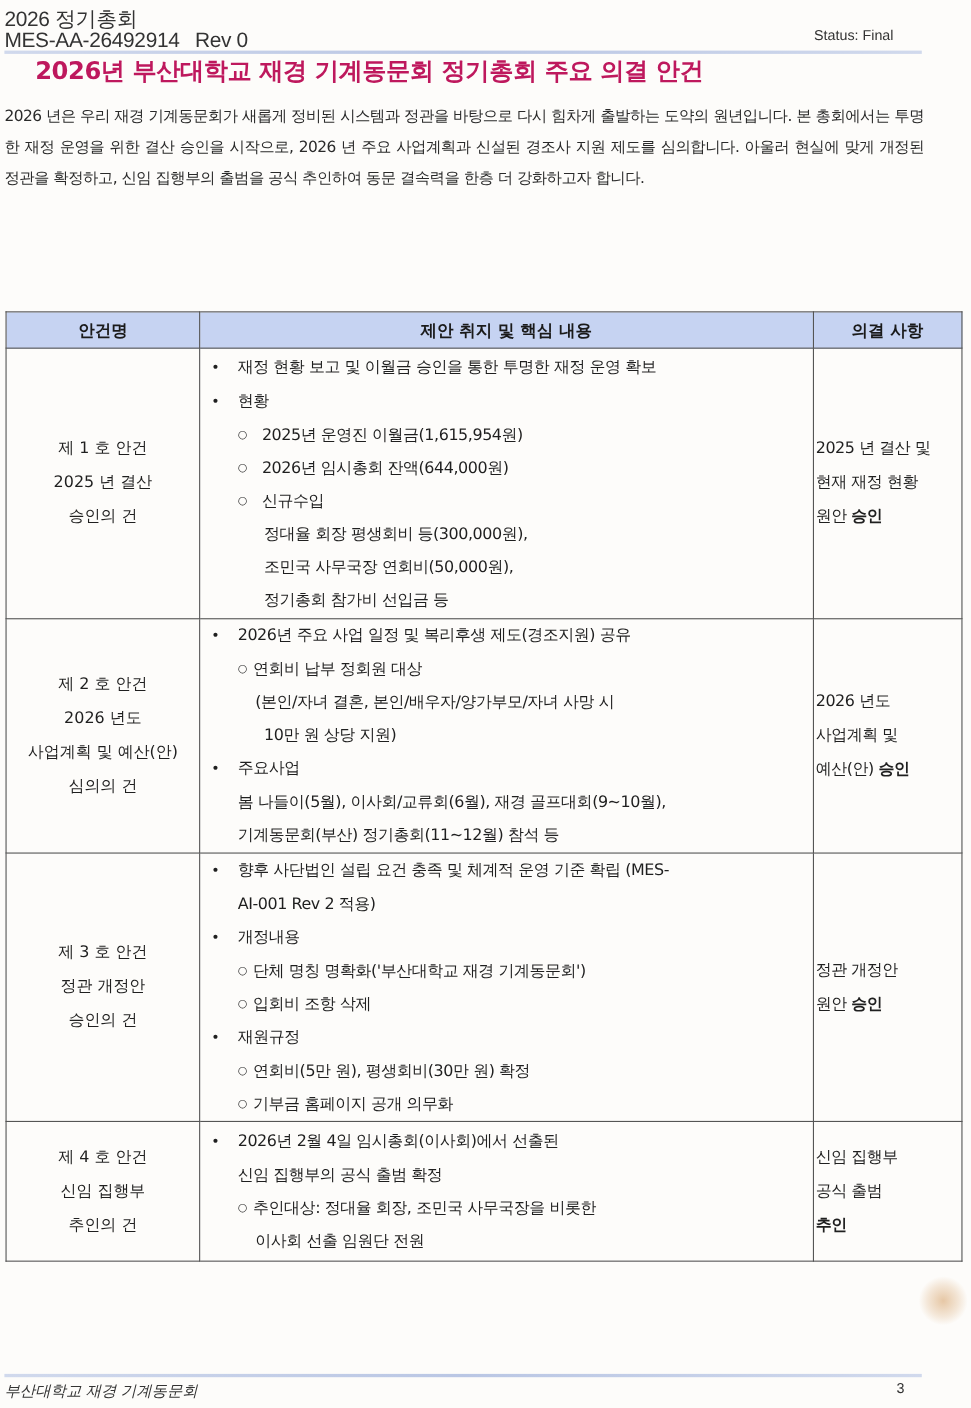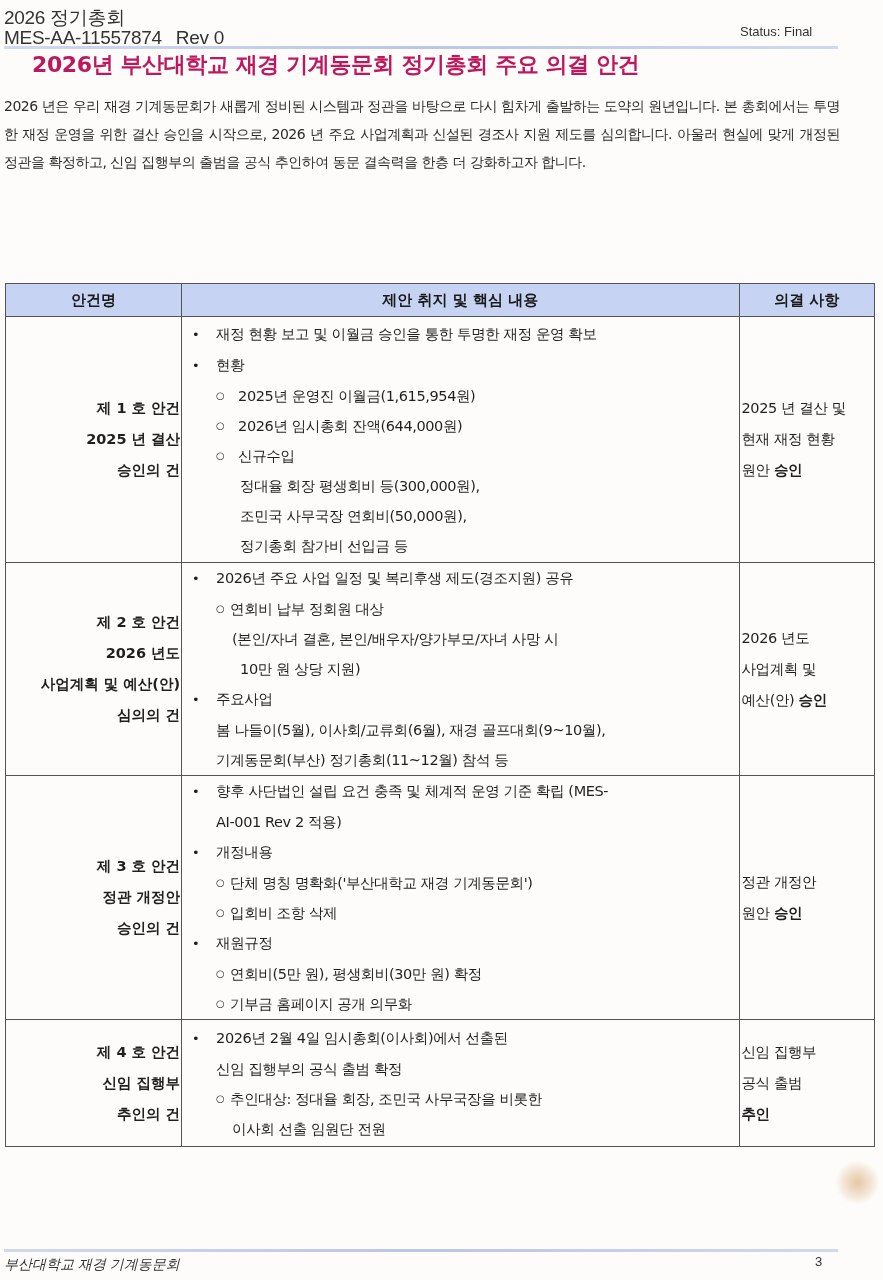--- a/index.html
+++ b/index.html
@@ -13,21 +13,21 @@
   #hdr2 .rev { margin-left:14px; }
   #status { position:absolute; top:24px; left:740px; font-family:Liberation Sans, sans-serif; font-size:13px; color:#333; }
   .rule { position:absolute; left:4px; width:834px; height:3px; background:linear-gradient(90deg,#c9d3ea,#aebde0,#c9d3ea); opacity:.85; }
   #rule-top { top:46px; }
   #rule-bot { top:1249px; }
   #title { position:absolute; left:32px; top:50px; font-size:22px; font-weight:bold; color:#be185d; letter-spacing:-0.4px; }
   #intro { position:absolute; left:4px; top:92px; width:836px; font-size:14px; line-height:28px; color:#2a2a2a; letter-spacing:-0.5px; text-align:justify; }
   table#agenda { position:absolute; left:5px; top:283px; border-collapse:collapse; width:870px; }
   #agenda th, #agenda td { border:1.3px solid #555; vertical-align:middle; }
   #agenda th { background:#c6d3f2; height:30px; font-size:15px; font-weight:bold; color:#1a1a1a; }
-  #agenda td.name { width:166px; text-align:right; font-size:14.5px; font-weight:bold; line-height:31px; }
+  #agenda td.name { width:166px; text-align:center; font-size:14.5px; font-weight:normal; line-height:31px; }
   #agenda td.content { width:520px; font-size:14.5px; line-height:30px; padding:0 4px 0 10px; letter-spacing:-0.4px; }
   #agenda td.resolution { width:125px; font-size:14.5px; line-height:31px; padding:0 2px; letter-spacing:-0.4px; }
   .line { display:block; white-space:nowrap; }
   .bullet::before { content:"\2022"; display:inline-block; width:24px; font-size:13px; }
   .sub1 { padding-left:24px; }
   .sub1::before { content:"\25CB"; display:inline-block; width:22px; font-size:10px; vertical-align:2px; }
   .subn { padding-left:24px; }
   .subn::before { content:"\25CB"; display:inline-block; width:14px; font-size:10px; vertical-align:2px; }
   .indent1 { padding-left:24px; }
   .indent2 { padding-left:40px; }
@@ -35,21 +35,21 @@
   .strong { font-weight:bold; }
   #footer-org { position:absolute; left:4px; top:1256px; font-family:"Liberation Sans", sans-serif; font-style:italic; font-size:14px; color:#333; }
   #page-num { position:absolute; left:815px; top:1254px; font-family:"Liberation Sans", sans-serif; font-size:13px; color:#333; }
   .stain { position:absolute; left:835px; top:1160px; width:45px; height:45px; border-radius:50%; background:radial-gradient(circle,#e6c7a5 0%,rgba(230,199,165,.4) 45%,rgba(255,255,255,0) 70%); }
 </style>
 </head>
 <body>
 
 <div class="hdr-small" id="hdr1">2026 정기총회</div>
 <div class="hdr-small" id="hdr2">
-  <span>MES-AA-11557874</span><span class="rev">Rev 0</span>
+  <span>MES-AA-26492914</span><span class="rev">Rev 0</span>
 </div>
 <div id="status">Status: Final</div>
 <div class="rule" id="rule-top"></div>
 
 <div id="title">2026년 부산대학교 재경 기계동문회 정기총회 주요 의결 안건</div>
 <div id="intro">2026 년은 우리 재경 기계동문회가 새롭게 정비된 시스템과 정관을 바탕으로 다시 힘차게 출발하는 도약의 원년입니다. 본 총회에서는 투명한 재정 운영을 위한 결산 승인을 시작으로, 2026 년 주요 사업계획과 신설된 경조사 지원 제도를 심의합니다. 아울러 현실에 맞게 개정된 정관을 확정하고, 신임 집행부의 출범을 공식 추인하여 동문 결속력을 한층 더 강화하고자 합니다.</div>
 
 <table id="agenda">
   <thead>
     <tr>

